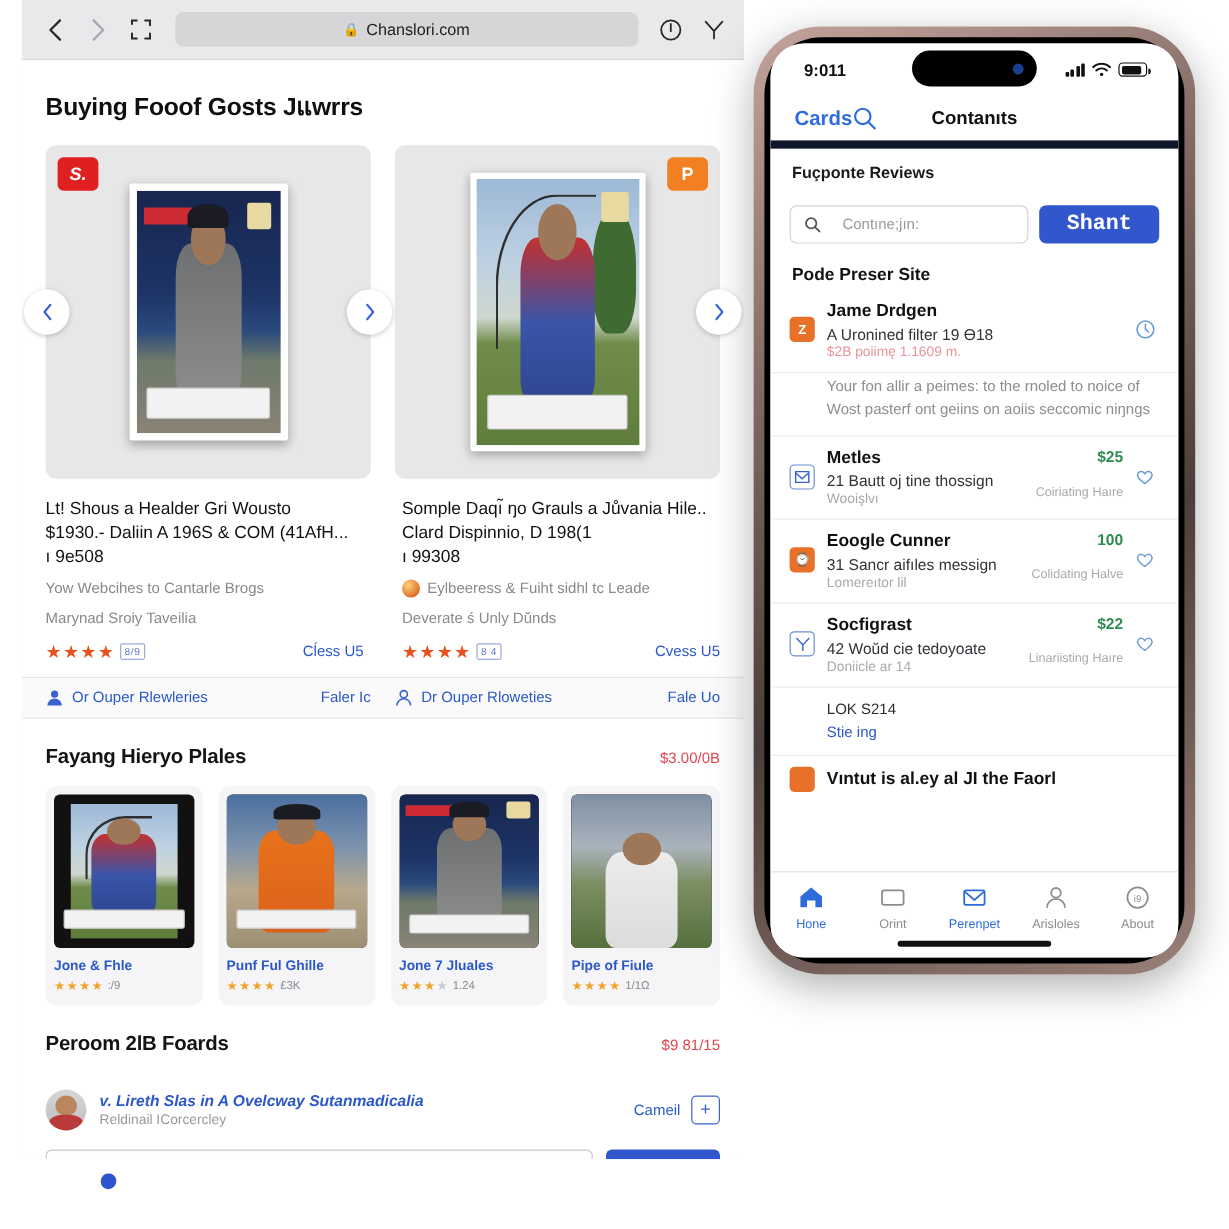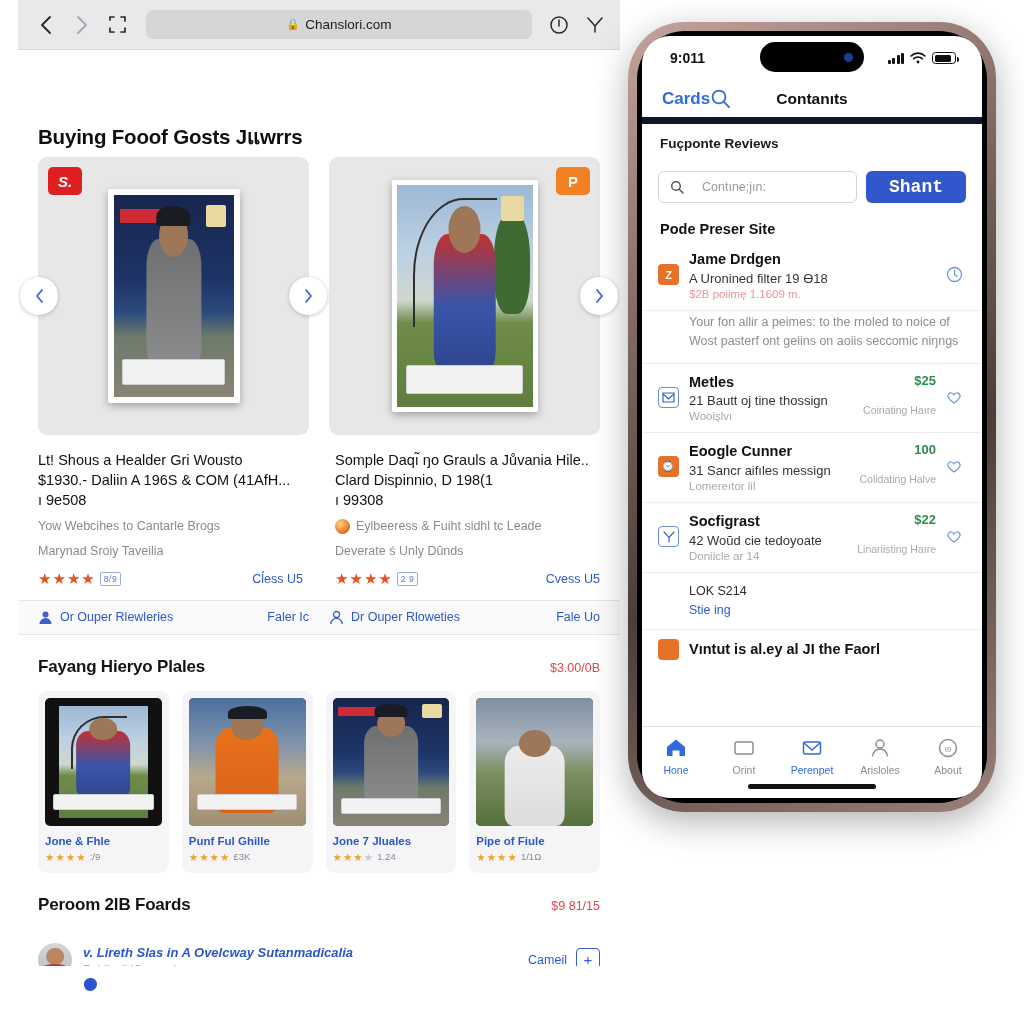--- a/index.html
+++ b/index.html
@@ -31,21 +31,21 @@
     display: flex; align-items: center; justify-content: center; gap: 5px;
     font-size: 13.5px; color: #1c1c1e; margin: 0 6px;
   }
   .lock { font-size: 11px; }
   .chrome-right { display: flex; align-items: center; gap: 14px; }
   .chrome-ic { width: 22px; height: 22px; color: #2a2a2c; display:flex; align-items:center; justify-content:center; }
 
   .page { background: #ffffff; height: 916px; overflow: hidden; }
   .page-h1 {
     font-size: 20.5px; font-weight: bold; color: #0f0f10;
-    padding: 22px 0 4px 20px; letter-spacing: -0.2px; margin-top: 48px;
+    padding: 22px 0 16px 20px; letter-spacing: -0.2px;
   }
 
   
   .gallery-row { display: flex; gap: 20px; padding: 0 20px; }
   .gal {
     position: relative; flex: 1; height: 278px; background: #e7e7e8;
     border-radius: 9px; display: flex; align-items: center; justify-content: center;
     overflow: visible;
   }
   .badge-sq {
@@ -399,21 +399,21 @@
             <span class="emoji-dot"></span>
             <span>Eylbeeress &amp; Fuiht sidhl tc Leade</span>
           </div>
           <div class="m-dim">Deverate ś Unly Dŭnds</div>
           <div class="stars-row">
             <div class="stars">
               <span>★</span>
               <span>★</span>
               <span>★</span>
               <span>★</span>
-              <span class="star-ct">2 9</span>
+              <span class="star-ct">8 4</span>
             </div>
             <div class="link-blue">Cvess U5</div>
           </div>
         </div>
       </div>
 
       <div class="seller-bar">
         <div class="seller">
           <div class="seller-l">
             <span class="seller-ic">

